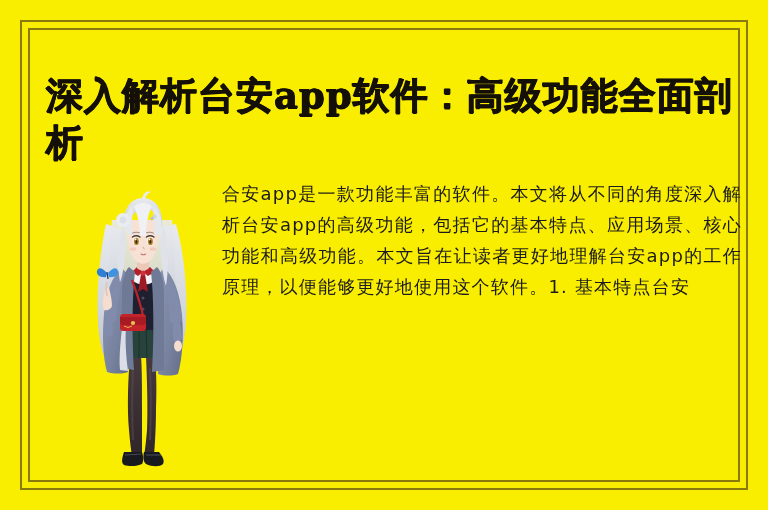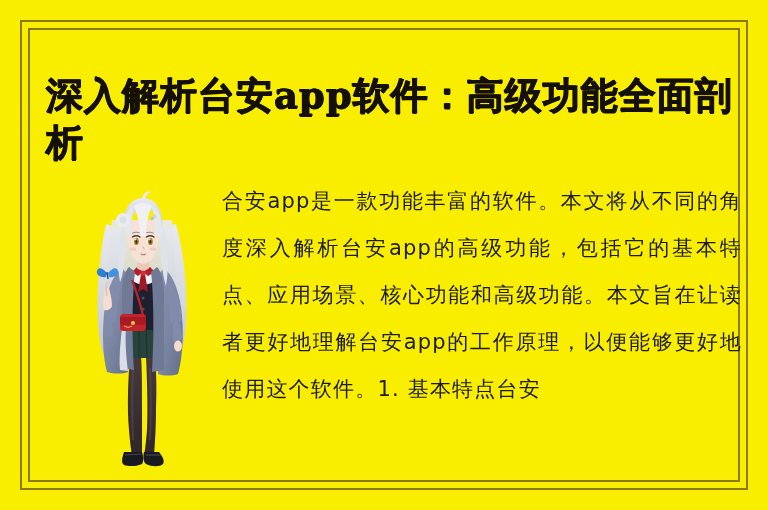--- a/index.html
+++ b/index.html
@@ -64,22 +64,22 @@
     margin-top: 20px;
   }
 
   
   .body-copy {
     position: absolute;
     left: 222px;
     top: 178px;
     width: 520px;
     font-family: "DejaVu Sans", "Liberation Sans", sans-serif;
-    font-size: 21px;
-    line-height: 47px;
+    font-size: 18px;
+    line-height: 31px;
     color: #1b1b1b;
     letter-spacing: 1.2px;
     text-align: justify;
     text-justify: inter-character;
     z-index: 4;
   }
 
   
   .illustration {
     position: absolute;

